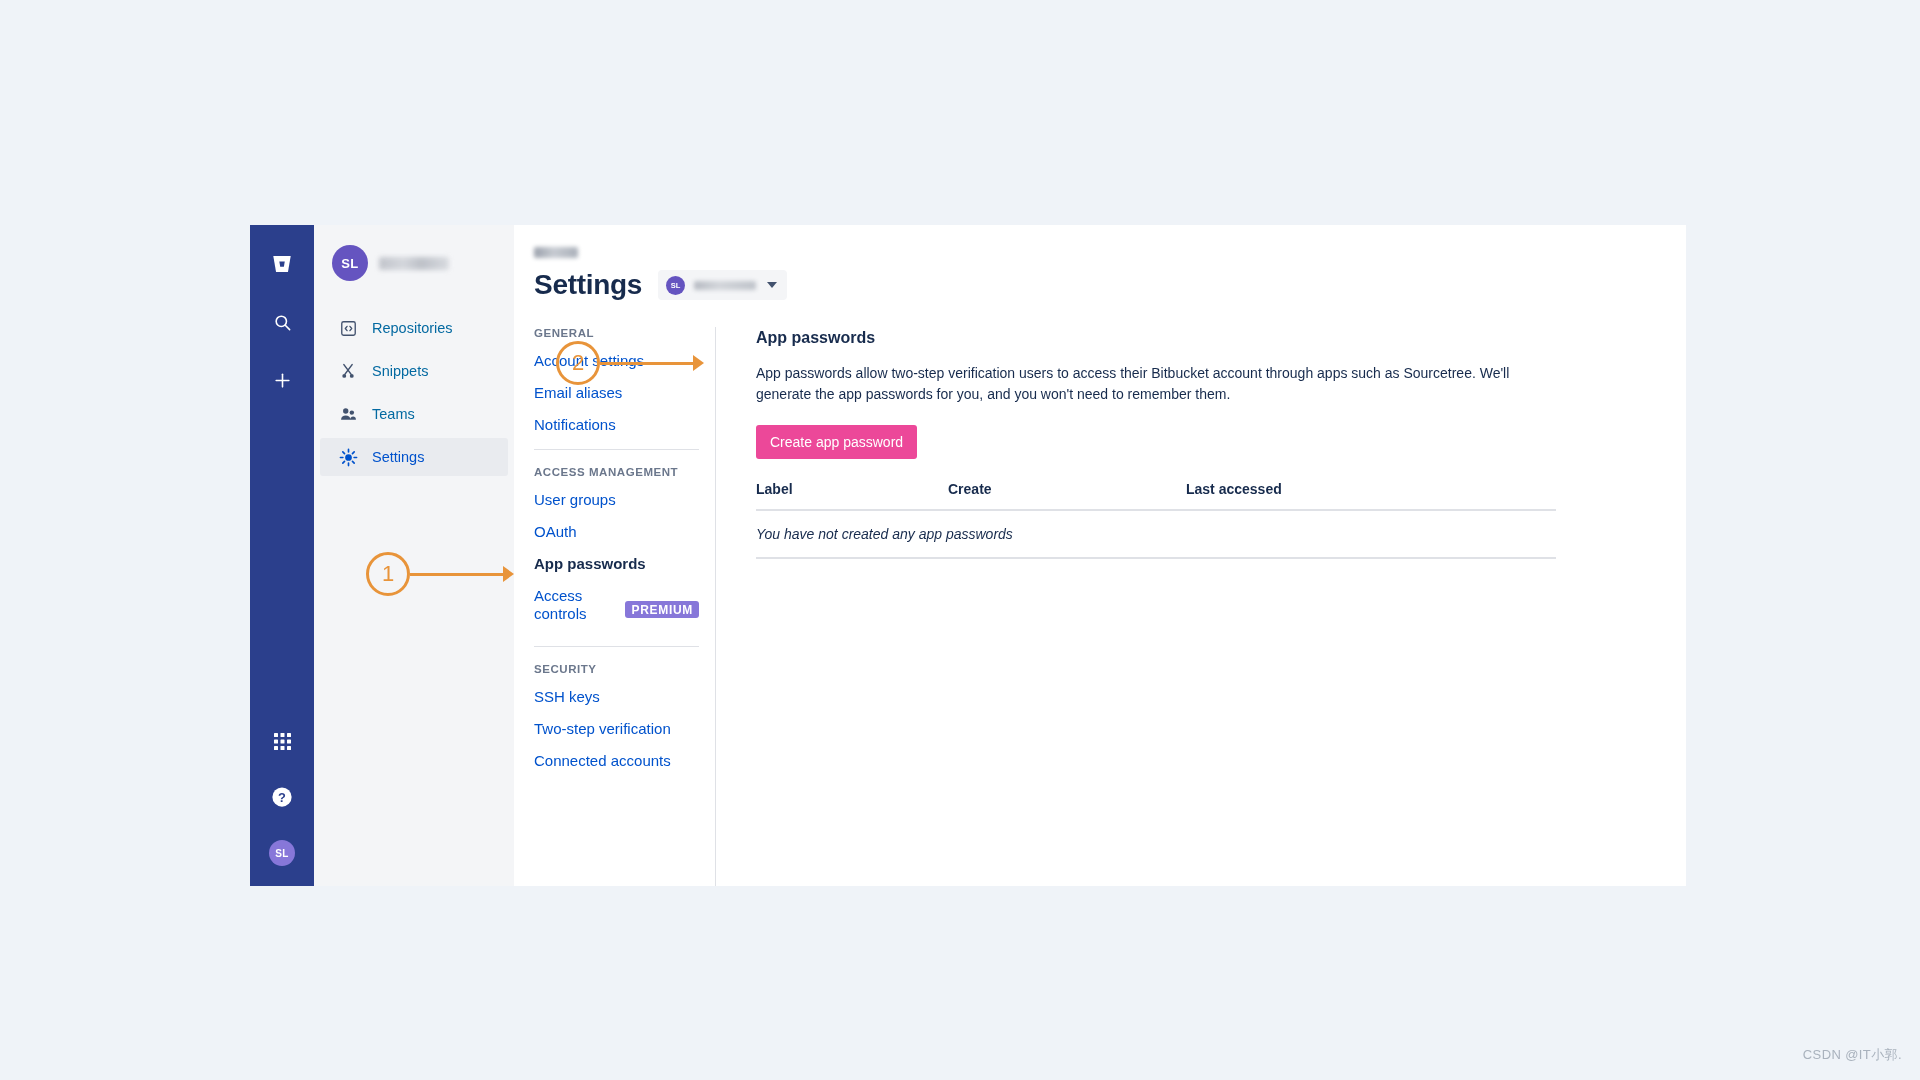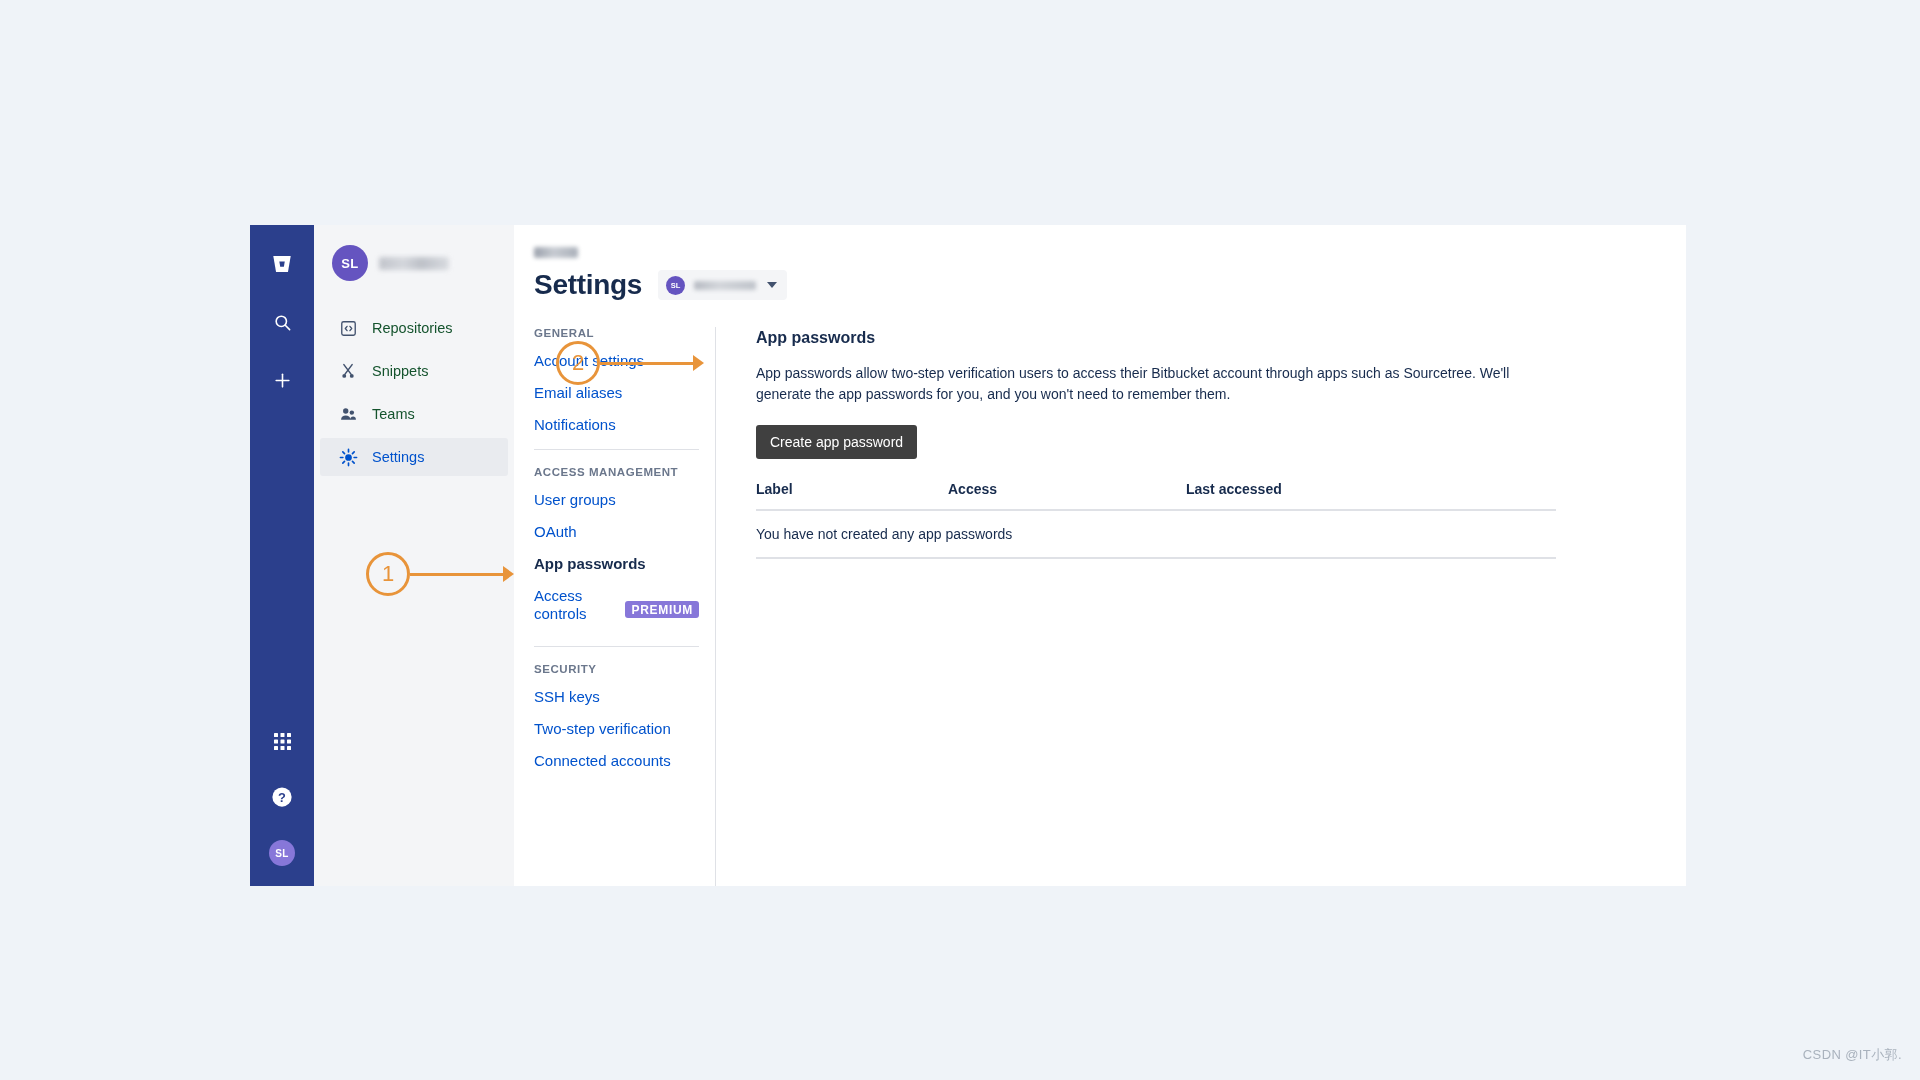--- a/index.html
+++ b/index.html
@@ -75,21 +75,21 @@
     opacity: .85;
   }
   .nav-list { list-style:none; }
   .nav-item {
     display:flex; align-items:center; gap: 14px;
     height: 38px;
     padding: 0 14px 0 18px;
     margin: 0 6px;
     border-radius: 3px;
     font-size: 14.5px;
-    color: #14532d;
+    color: #0369a1;
     cursor: pointer;
   }
   .nav-item + .nav-item { margin-top: 5px; }
   .nav-item.selected { background: #e9ebef; color: #0052cc; }
   .nav-item.selected .nav-icon svg { stroke: #0052cc; fill: #0052cc; }
   .nav-icon { width: 20px; height: 20px; display:flex; align-items:center; justify-content:center; flex:0 0 20px;}
 
   
   #content-pane {
     flex: 1;
@@ -202,21 +202,21 @@
   }
   #ap-desc {
     font-size: 14px;
     line-height: 21px;
     color: #172b4d;
     max-width: 800px;
     margin-bottom: 20px;
   }
   #create-btn {
     display:inline-block;
-    background: #404040;
+    background: #ec4899;
     color:#fff;
     border: none;
     border-radius: 3px;
     font-size: 14px;
     font-family: inherit;
     padding: 9px 14px;
     cursor: pointer;
     margin-bottom: 22px;
   }
   #pw-table { width: 100%; max-width: 800px; border-collapse: collapse; }
@@ -225,20 +225,21 @@
     font-size: 14px;
     font-weight: 700;
     color: #172b4d;
     padding: 0 0 12px 0;
     border-bottom: 2px solid #dfe1e6;
   }
   #pw-table th.c-label { width: 192px; }
   #pw-table th.c-created { width: 238px; }
   #pw-table td {
     font-size: 14px;
+    font-style: italic;
     color: #172b4d;
     padding: 15px 0 15px 0;
     border-bottom: 2px solid #dfe1e6;
   }
 
   
   .ann {
     position: absolute;
     z-index: 40;
     pointer-events: none;
@@ -427,21 +428,21 @@
 
       <div id="main-panel">
         <div id="ap-title">App passwords</div>
         <div id="ap-desc">App passwords allow two-step verification users to access their Bitbucket account through apps such as Sourcetree. We'll generate the app passwords for you, and you won't need to remember them.</div>
         <button id="create-btn">Create app password</button>
 
         <table id="pw-table">
           <thead>
             <tr>
               <th class="c-label">Label</th>
-              <th class="c-created">Access</th>
+              <th class="c-created">Create</th>
               <th>Last accessed</th>
             </tr>
           </thead>
           <tbody>
             <tr>
               <td colspan="3">You have not created any app passwords</td>
             </tr>
           </tbody>
         </table>
       </div>

